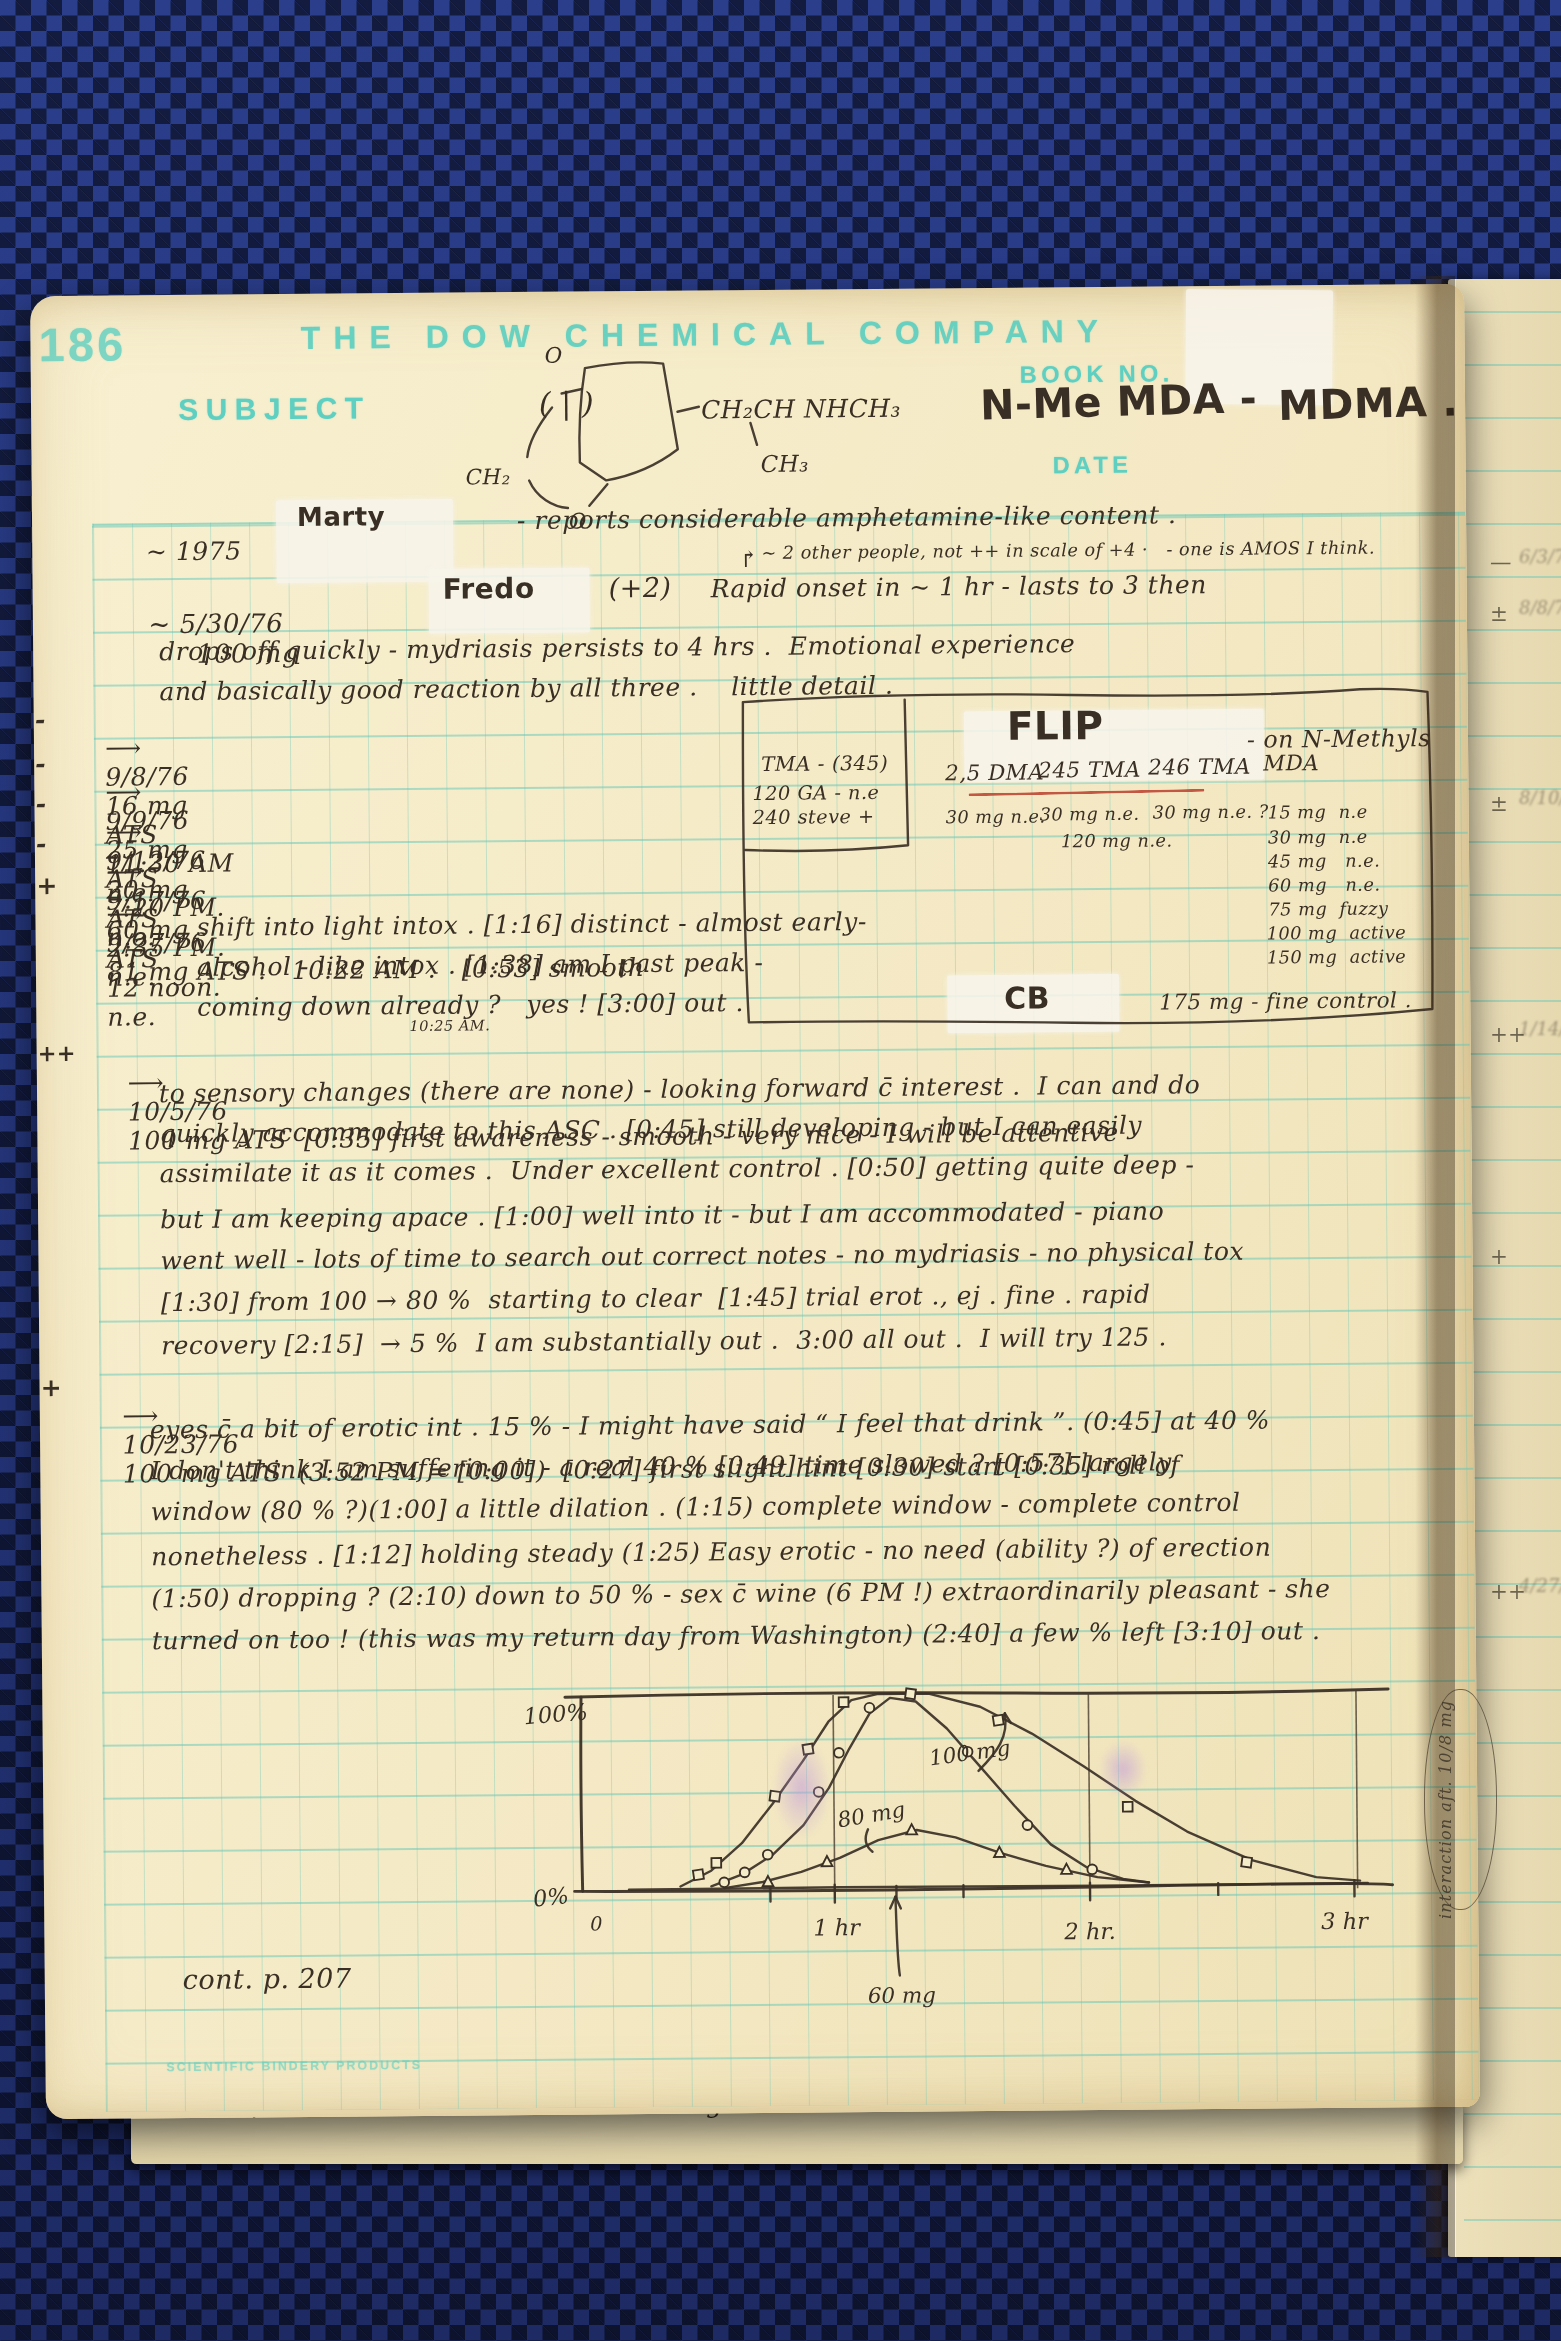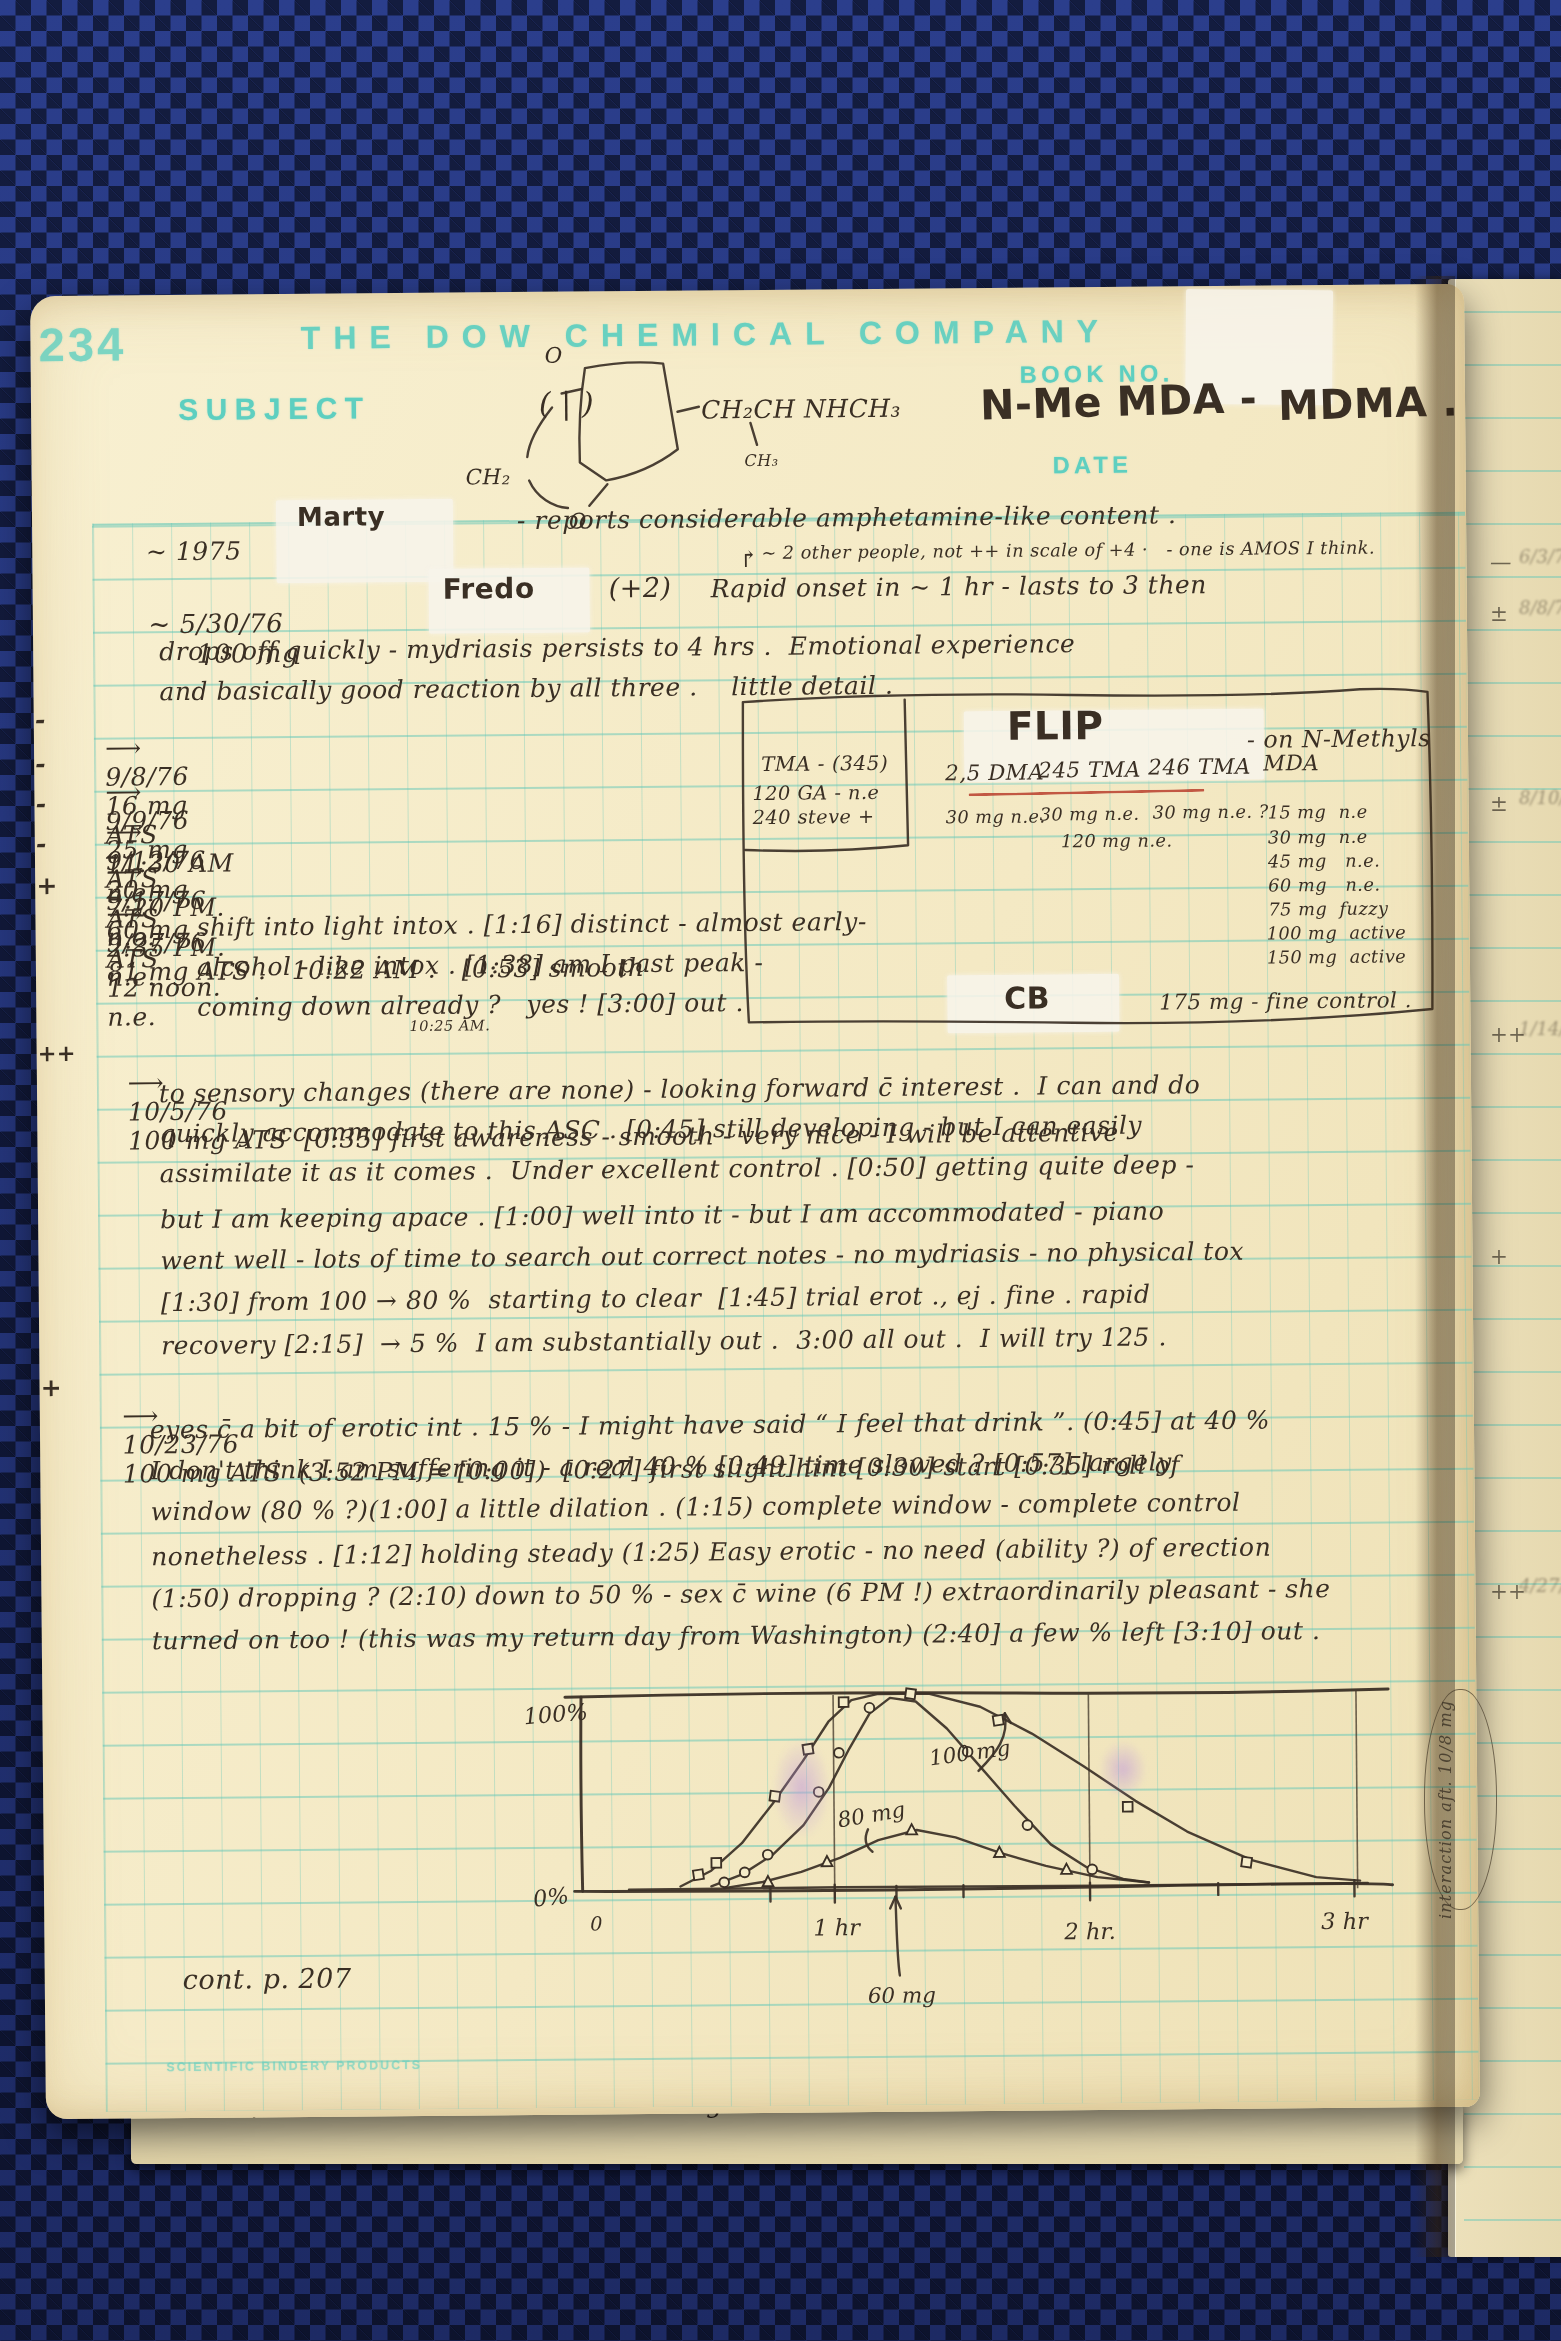--- a/index.html
+++ b/index.html
@@ -79,21 +79,21 @@
   </div>
 
   <div class="bottom-strip">
     <span>sept ~  1975        11:00 AM    60 mg .</span>
   </div>
 
   <div class="main-page">
 
     <div class="grid"></div>
 
-    <div class="print" style="left:8px;top:21.4px;font-size:47px;letter-spacing:3.2px;opacity:.8">234</div>
+    <div class="print" style="left:8px;top:21.4px;font-size:47px;letter-spacing:3.2px;opacity:.8">186</div>
     <div class="print" style="left:177px;top:26px;width:997px;text-align:center;font-size:32px;letter-spacing:13px;opacity:.92">THE DOW CHEMICAL COMPANY</div>
     <div class="print" style="left:147px;top:98px;font-size:30px;letter-spacing:7.5px">SUBJECT</div>
     <div class="print" style="left:989px;top:74px;font-size:23.6px;letter-spacing:4.3px">BOOK NO.</div>
     <div class="print" style="left:1021px;top:165px;font-size:23.6px;letter-spacing:4.3px">DATE</div>
 
     <div class="tape" style="left:1155px;top:4.3px;width:147px;height:115px;transform:rotate(1deg)"></div>
 
     <svg style="position:absolute;left:416px;top:46px" width="375" height="177" viewBox="0 0 700 330">
       <path class="ink" d="M258 57 Q340 42 404 50 L430 210 Q372 254 296 267 L247 233 Q244 140 258 57 Z"></path>
       <path class="ink" d="M252 96 L214 104"></path>
@@ -103,21 +103,21 @@
       <path class="ink" d="M430 140 L470 131"></path>
       <path class="ink" d="M566 162 L578 203"></path>
     </svg>
     <div class="hw" style="left:508px;top:94px;font-size:30px">( | )</div>
     <div class="hw" style="left:510px;top:97px;font-size:21.4px;left:510px"></div>
 
     <div class="hw" style="left:514px;top:51px;font-size:21.4px">O</div>
     <div class="hw" style="left:434px;top:172px;font-size:21.4px">CH₂</div>
     <div class="hw" style="left:537px;top:217px;font-size:21.4px">O</div>
     <div class="hw" style="left:670px;top:105px;font-size:25px">CH₂CH NHCH₃</div>
-    <div class="hw" style="left:713px;top:161px;font-size:16px">CH₃</div>
+    <div class="hw" style="left:729px;top:161px;font-size:23px">CH₃</div>
 
     <div class="hw pr" style="left:949px;top:91px;font-size:41px;transform:rotate(-1deg)">N-Me MDA -</div>
     <div class="hw pr" style="left:1247px;top:95px;font-size:41px;transform:rotate(-1deg)">MDMA .</div>
 
     <div class="tape" style="left:244px;top:206px;width:177px;height:83px"></div>
     <div class="tape" style="left:396px;top:276px;width:161px;height:65px"></div>
     <div class="tape" style="left:930px;top:423px;width:300px;height:71px"></div>
     <div class="tape" style="left:911px;top:687px;width:172px;height:58px"></div>
 
     <div class="hw" style="left:63px;top:213px">

